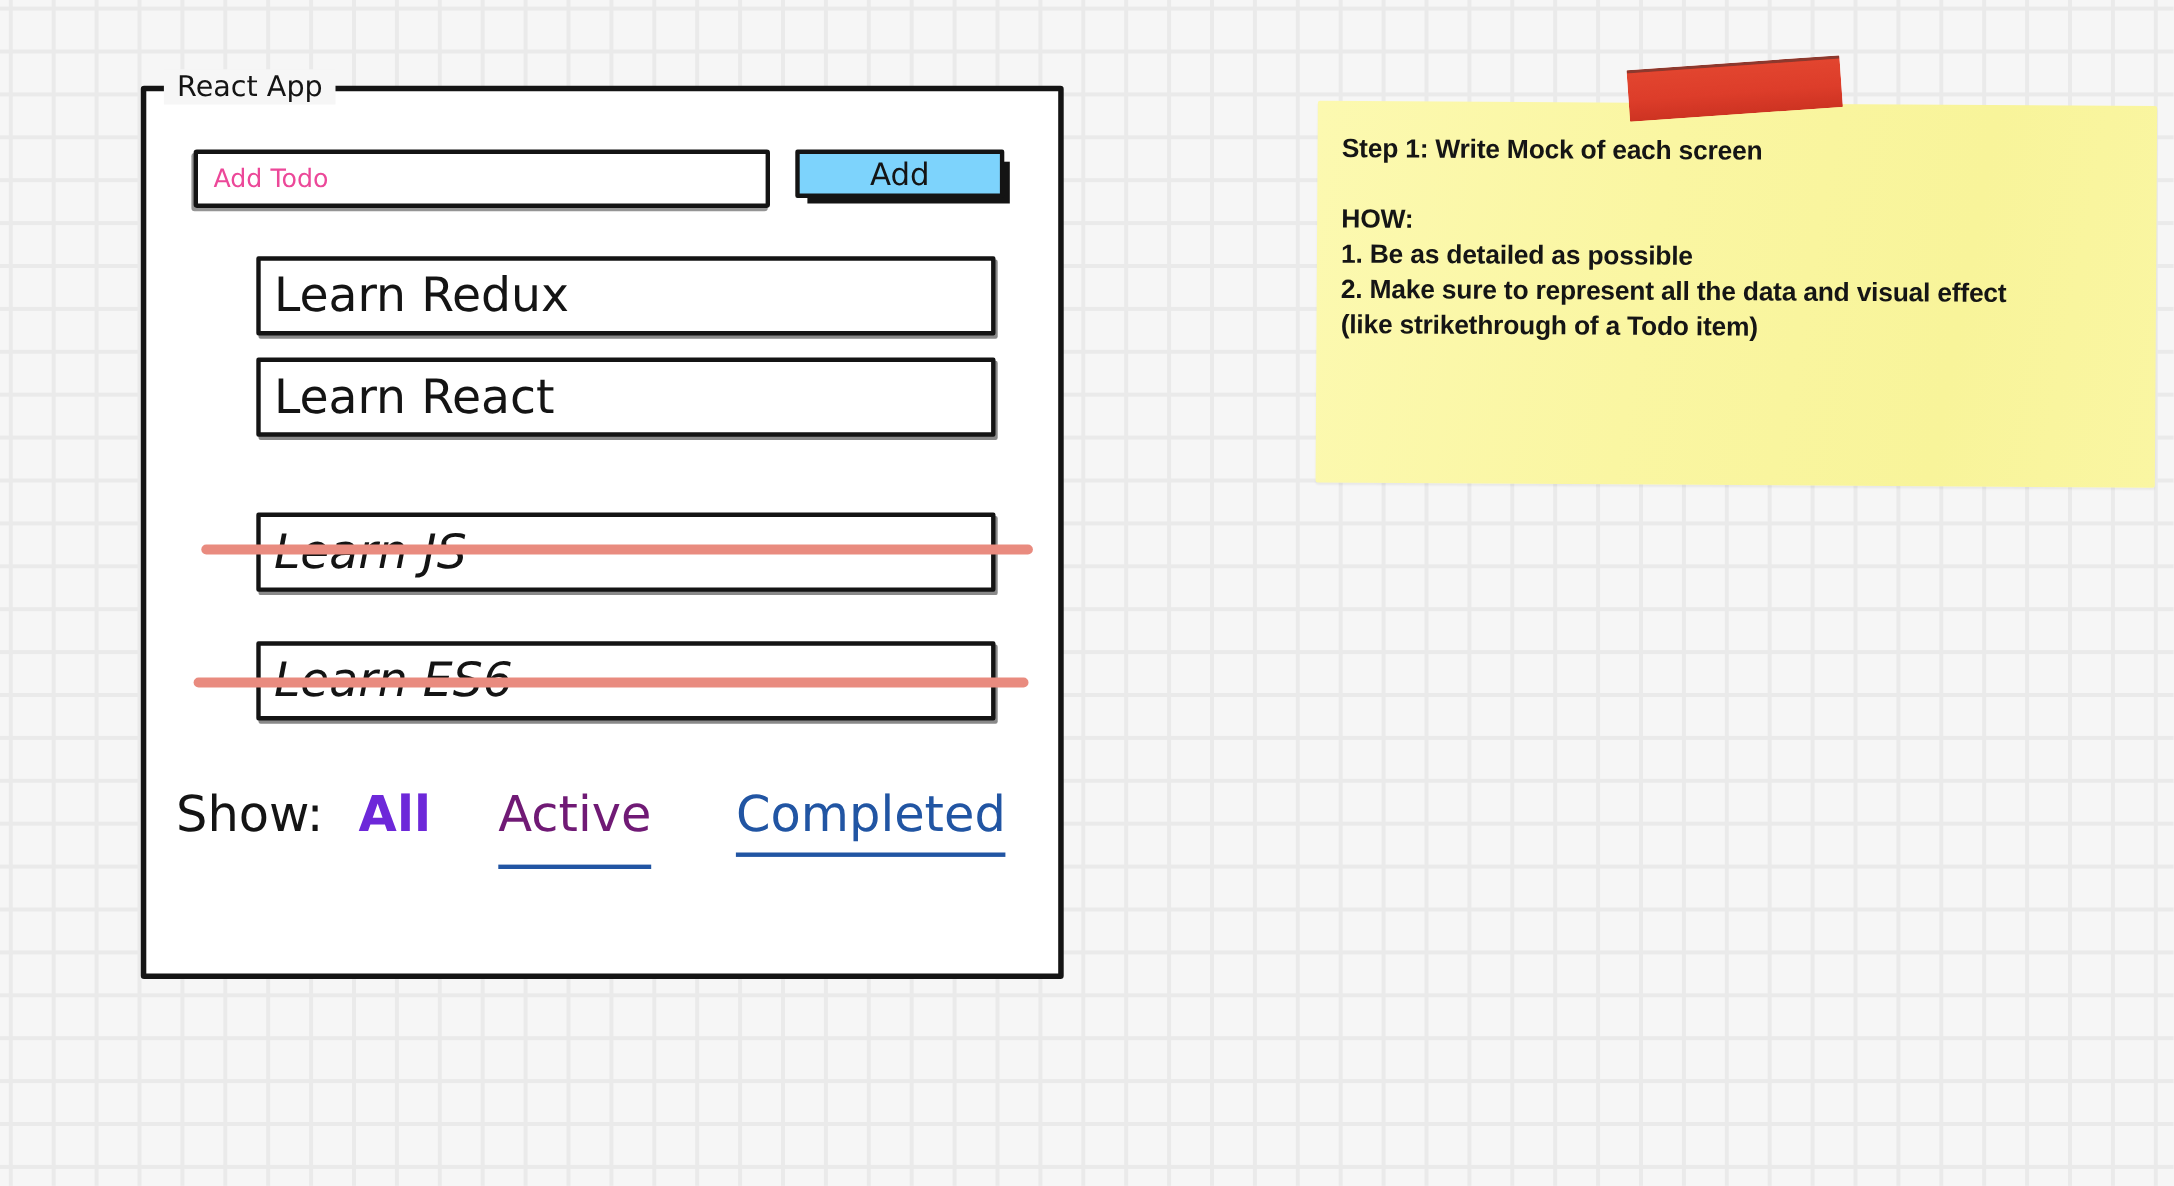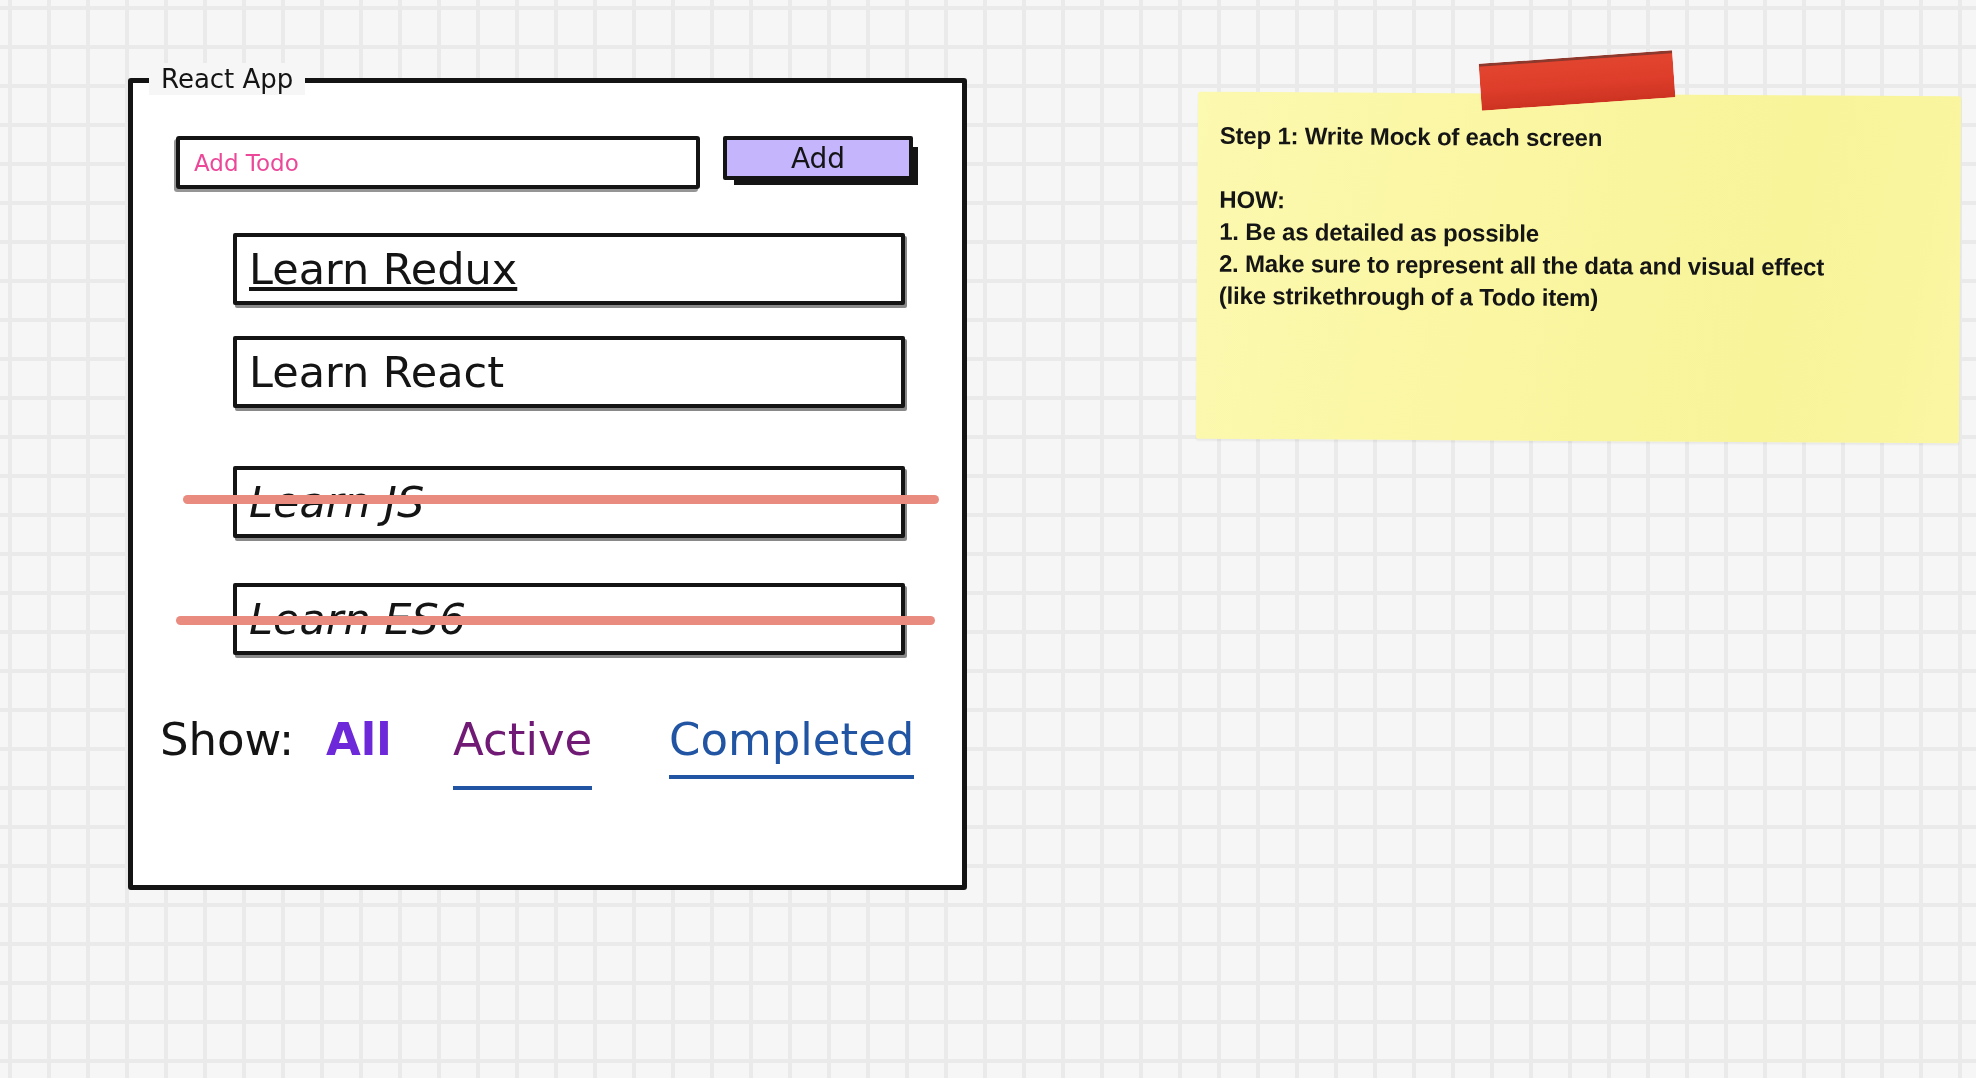--- a/index.html
+++ b/index.html
@@ -41,39 +41,39 @@
     background: #fff;
     box-shadow: -2px 3px 0 rgba(20,20,20,0.45);
     font-family: "DejaVu Sans", sans-serif;
     font-size: 23px; color: #ec4899;
     padding: 0 0 0 14px; outline: none;
   }
   .add-btn {
     position: absolute; left: 590px; top: 53px;
     width: 190px; height: 44px;
     border: 4px solid #141414; border-radius: 2px;
-    background: #c4b5fd;
+    background: #7dd3fc;
     box-shadow: 8px 8px 0 -3px #141414;
     font-family: "DejaVu Sans", sans-serif;
     font-size: 28px; color: #141414;
     cursor: pointer;
   }
 
   .todo-box {
     position: absolute; left: 100px;
     width: 652px; height: 64px;
     border: 4px solid #141414; border-radius: 2px;
     background: #fff;
     box-shadow: 2px 3px 0 rgba(20,20,20,0.5);
     display: flex; align-items: center;
     padding-left: 12px;
     font-size: 43px; color: #141414;
   }
-  .todo-box.t0 { top: 150px; text-decoration: underline; }
-  .todo-box.t1 { top: 253px; }
+  .todo-box.t0 { top: 150px; }
+  .todo-box.t1 { top: 242px; }
   .todo-box.t2 { top: 383px; font-style: italic; }
   .todo-box.t3 { top: 500px; font-style: italic; }
 
   .strike {
     position: absolute; height: 9px;
     background: #e98b7f; border-radius: 5px;
     z-index: 3;
   }
   .strike.s2 { left: 50px;  top: 412px; width: 756px; }
   .strike.s3 { left: 43px;  top: 533px; width: 759px; }

